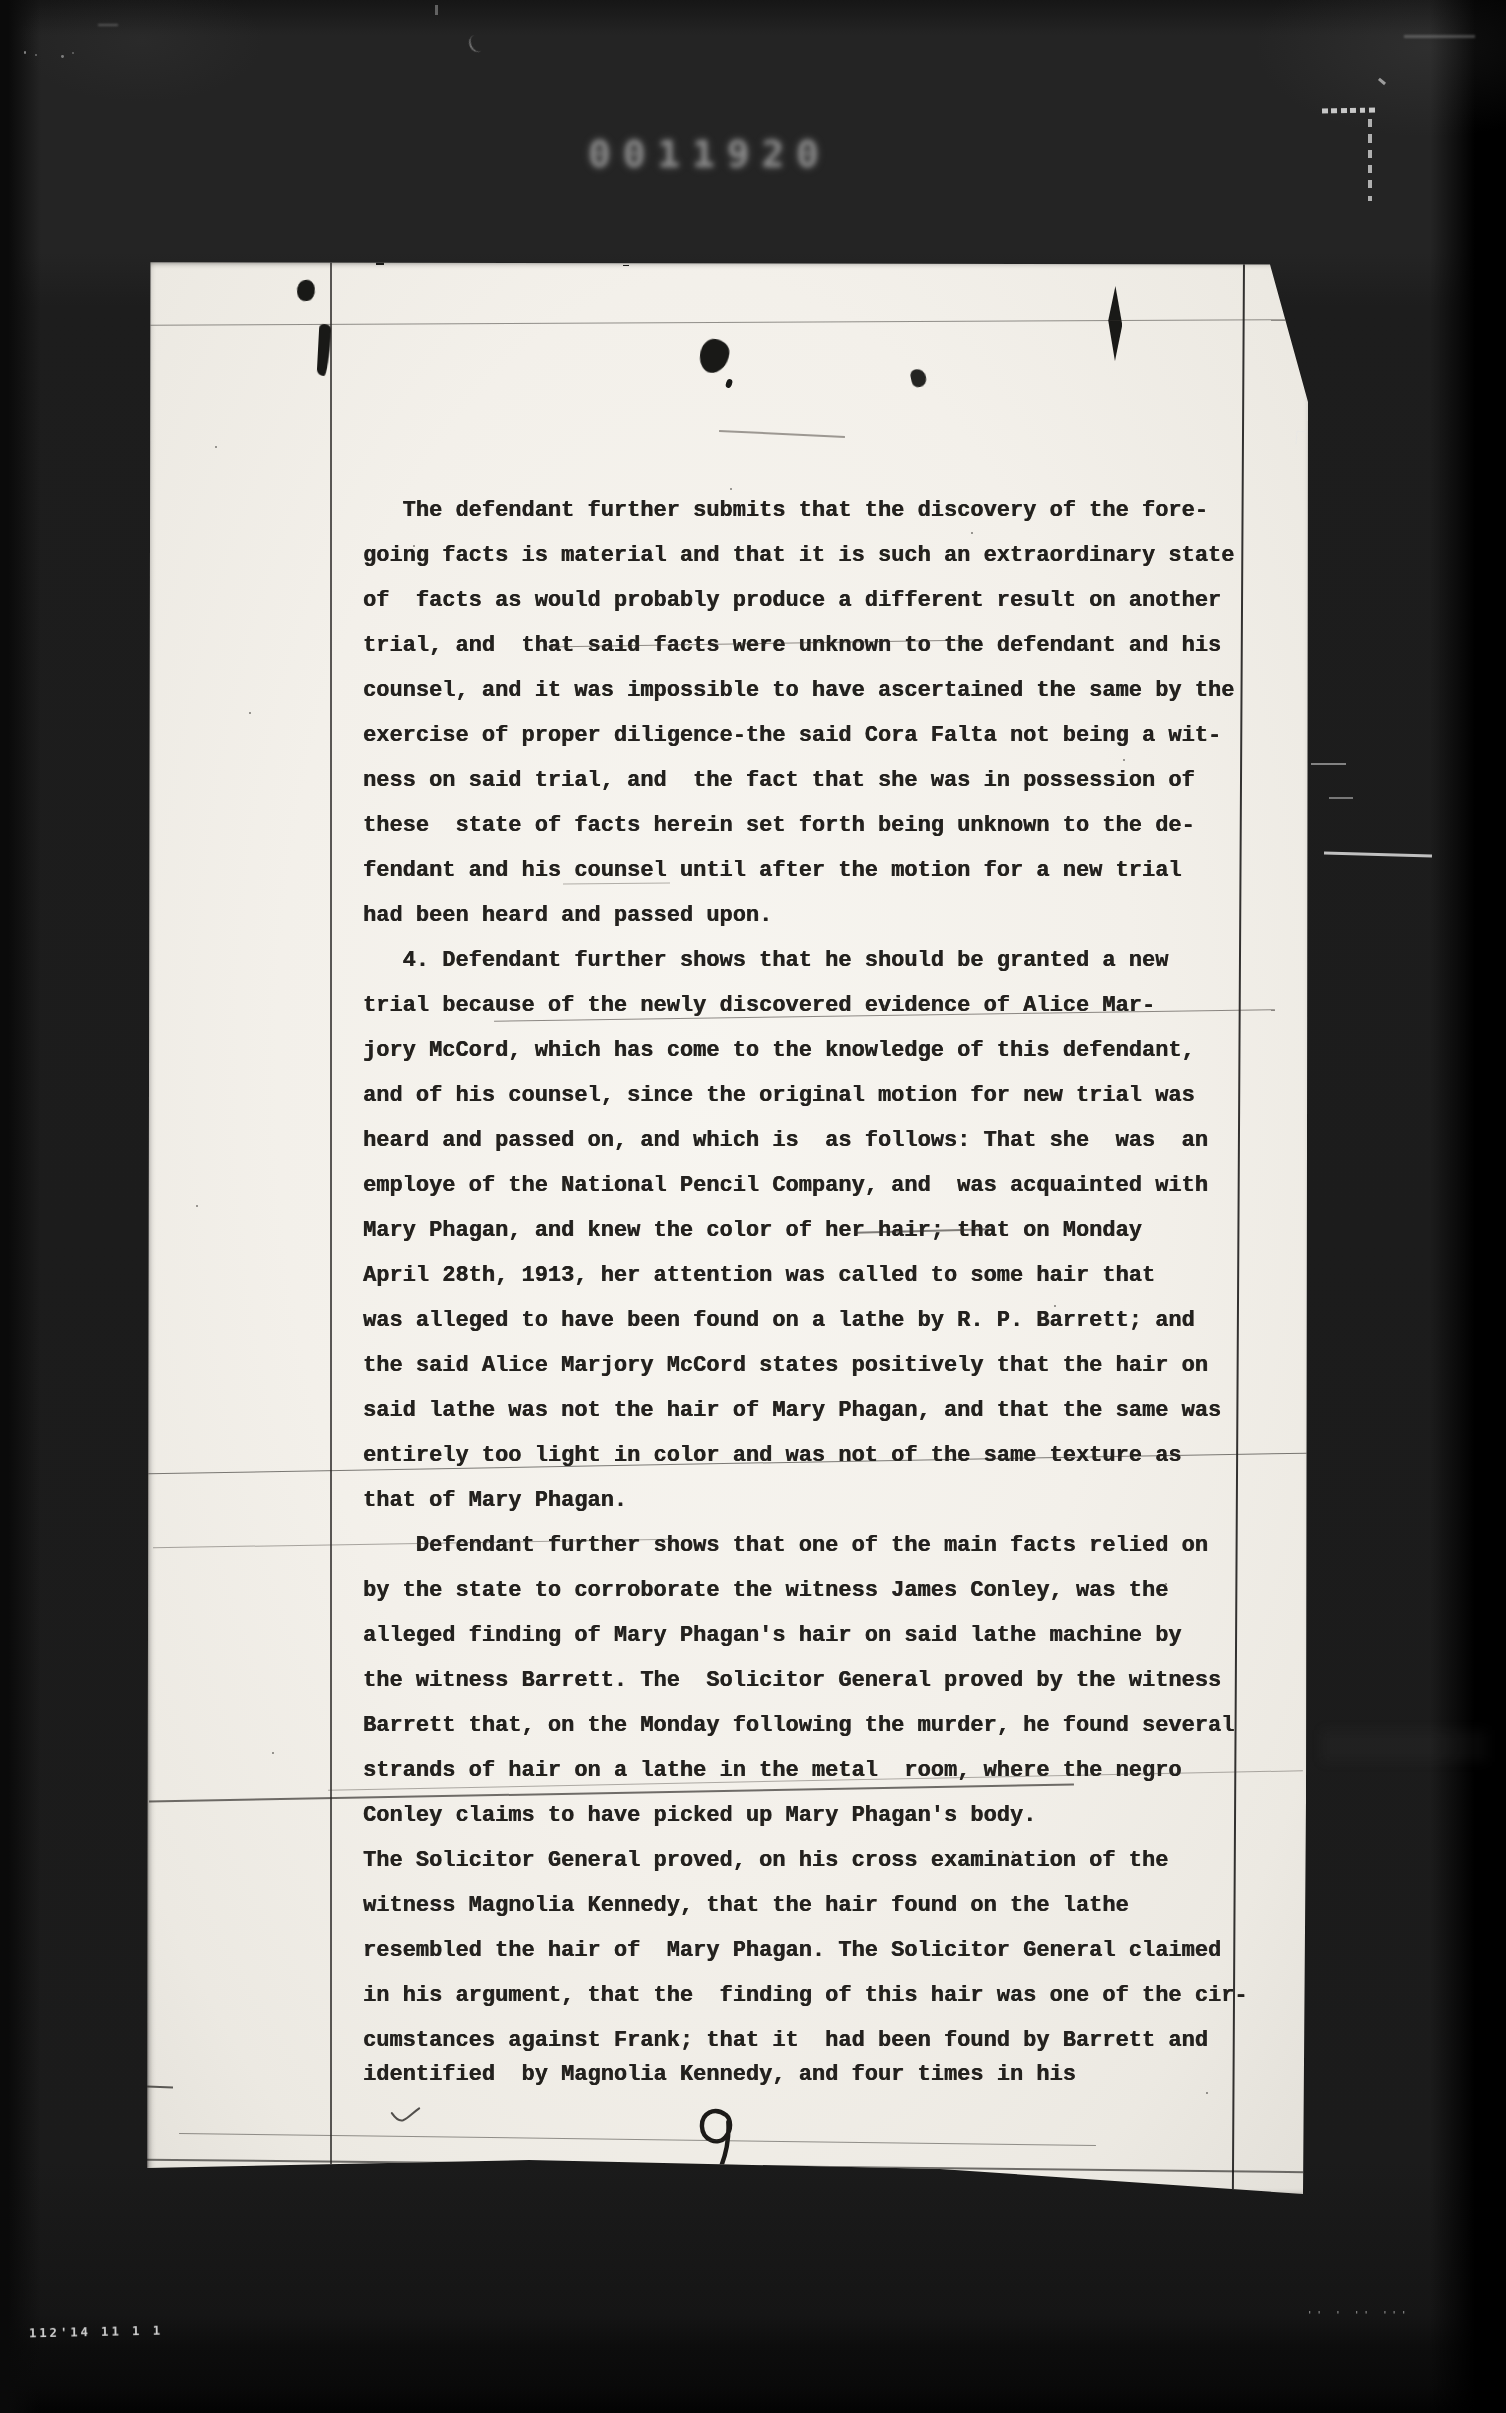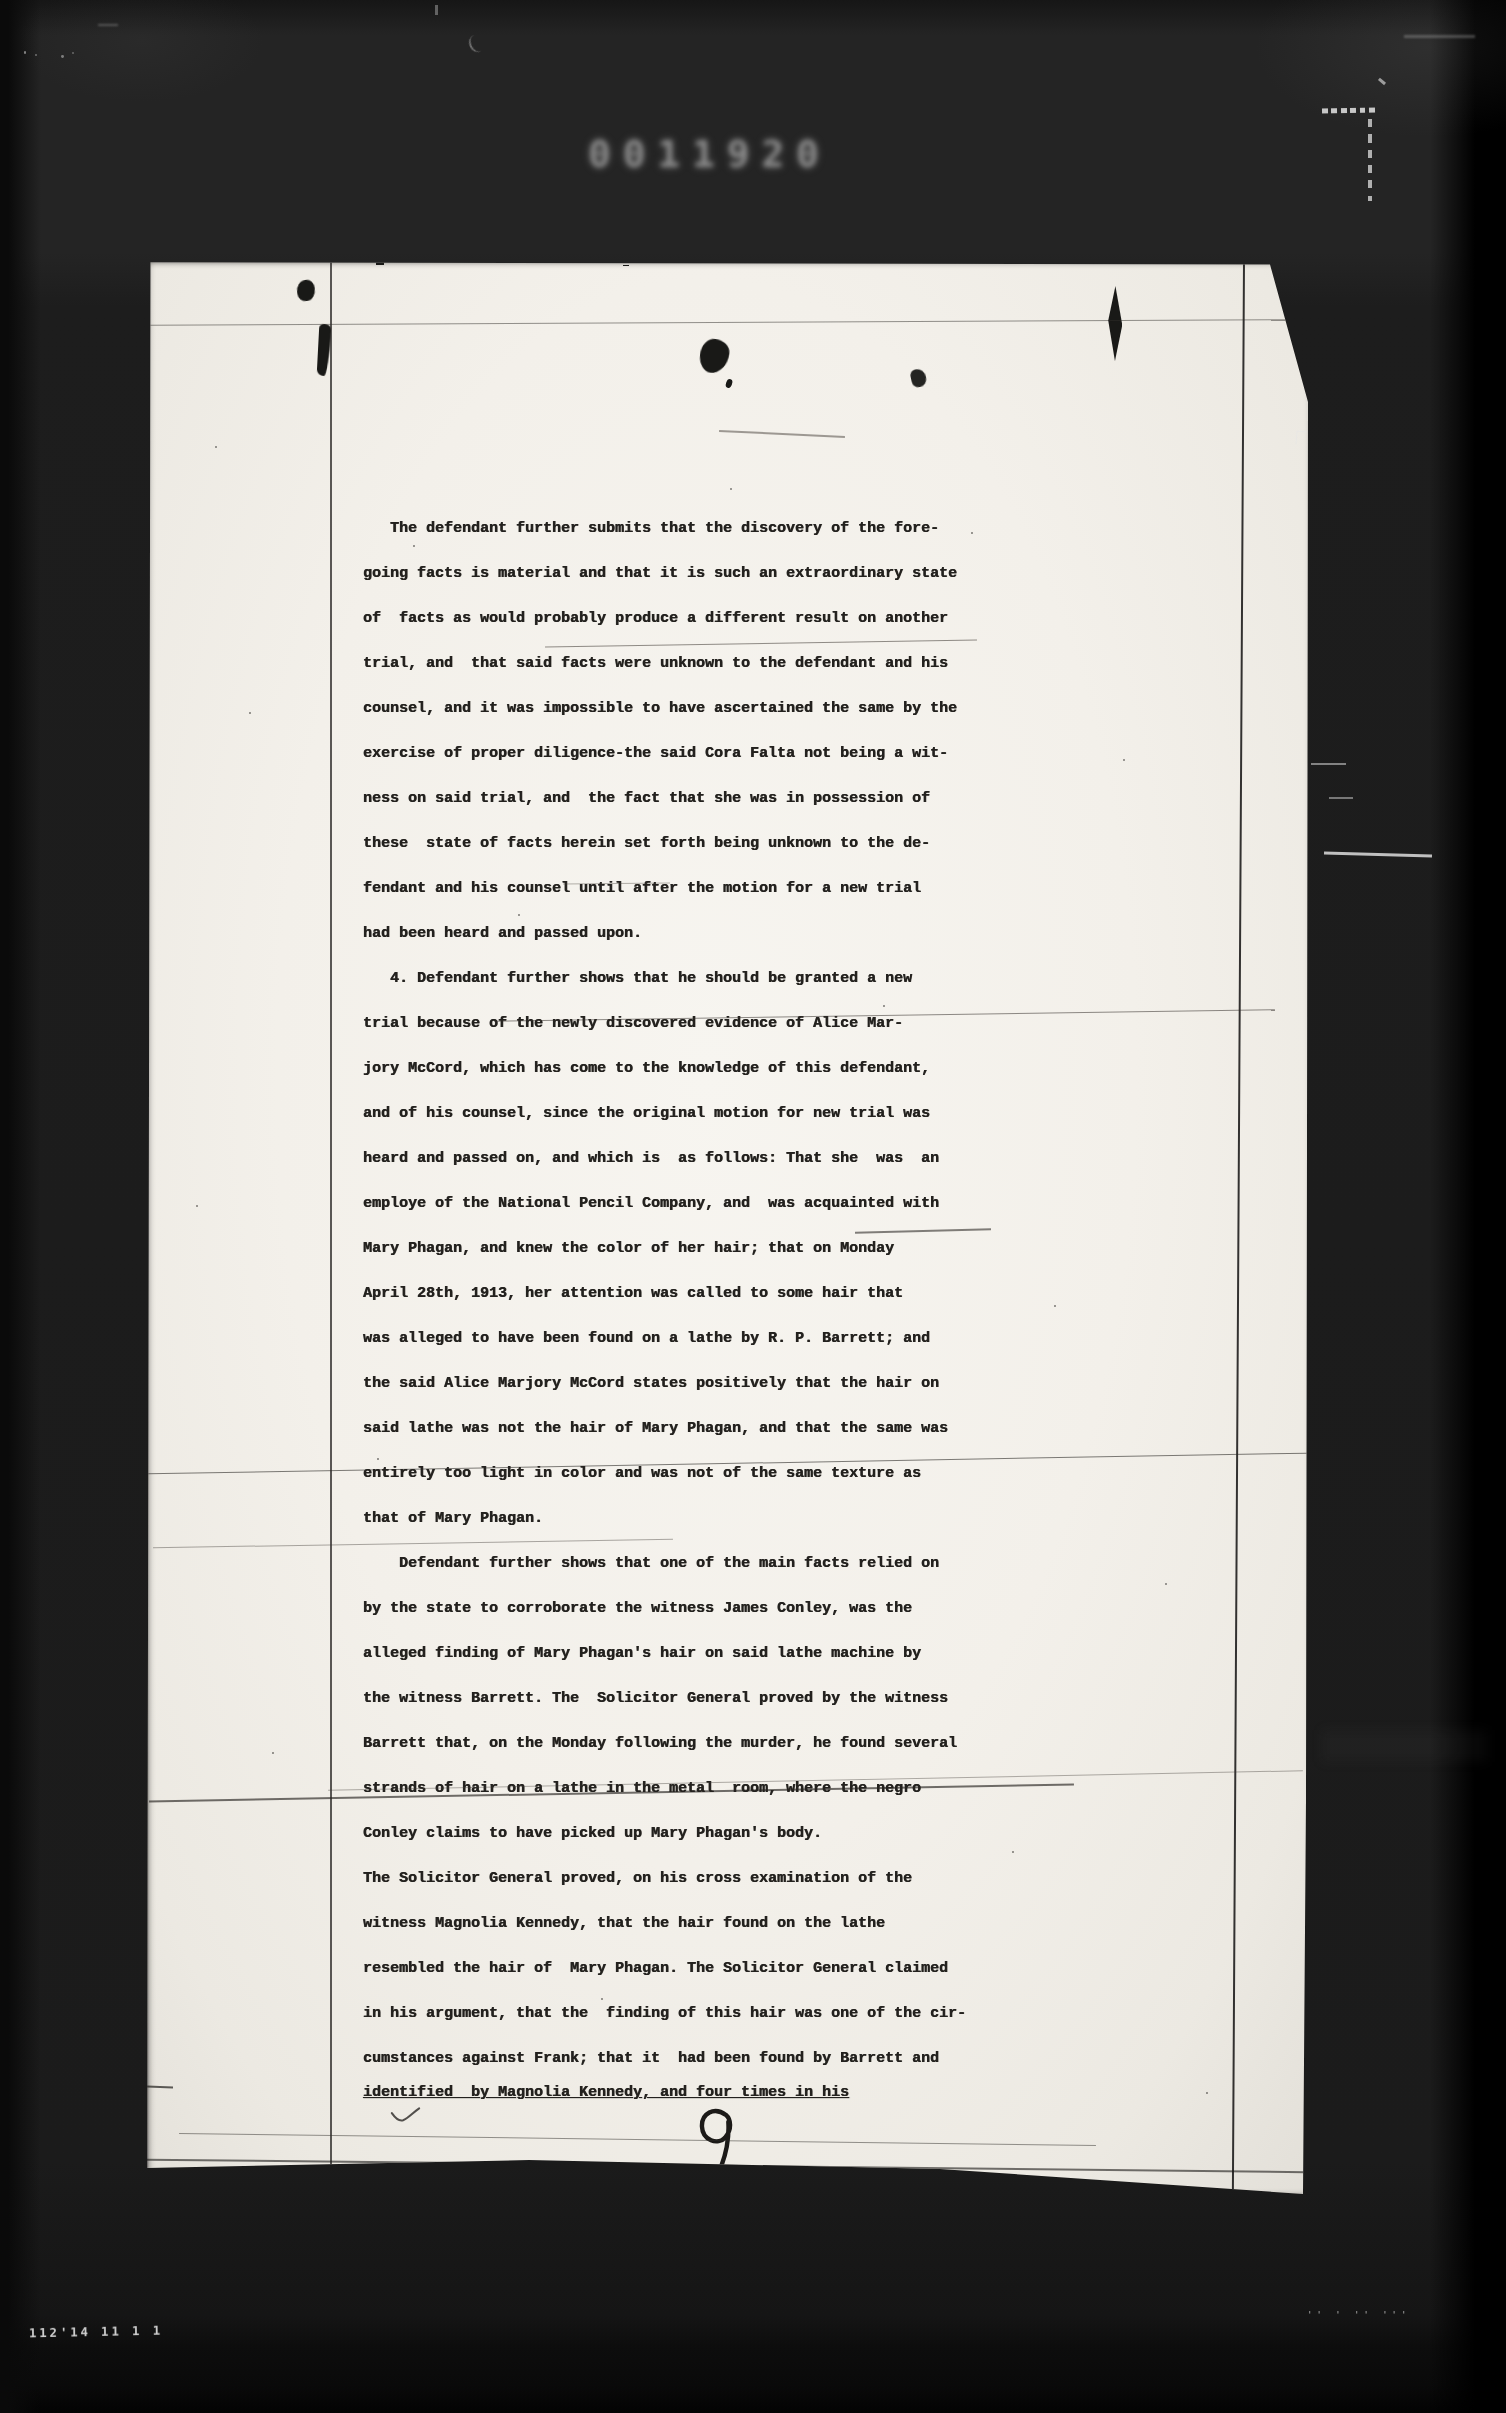--- a/index.html
+++ b/index.html
@@ -38,28 +38,28 @@
       inset -5.9px 0 7px -4.7px rgba(0,0,0,.5),
       inset 5.9px 0 7px -4.7px rgba(0,0,0,.45),
       inset 0 -4.7px 5.9px -3.5px rgba(0,0,0,.5);
   }
   .rule{position:absolute;top:0;height:1936px;z-index:5;}
   .rule-left{left:183px;width:1.8px;background:rgba(38,35,33,.75);filter:blur(0.2px);}
   .rule-right{left:1096px;width:2.4px;background:rgba(18,17,16,.85);
     transform:rotate(.33deg);transform-origin:top center;filter:blur(0.2px);}
   
   .typed{
-    position:absolute;left:216px;top:245px;z-index:2;
-    font-family:"Liberation Mono", monospace;font-weight:700;font-size:15px;
+    position:absolute;left:216px;top:227px;z-index:2;
+    font-family:"Liberation Mono", monospace;font-weight:700;font-size:22px;
     line-height:45px;color:#23211e;white-space:pre;
     text-shadow:0.4px 0.2px 0.4px rgba(32,30,26,.8), -0.2px 0 0.3px rgba(32,30,26,.45);
     filter:blur(0.1px);
   }
   .typed-line{height:45px;}
-  .typed-line:last-child{margin-top:-10.6px;text-decoration:underline;}
+  .typed-line:last-child{margin-top:-10.6px;}
   
   .scr{position:absolute;z-index:6;}
   
   .ink{position:absolute;z-index:4;background:#191917;}
   .dk{position:absolute;z-index:4;background:rgba(28,26,22,.55);border-radius:50%;}
   .ws{position:absolute;background:#e9e9e9;z-index:3;}
   .pagenum{position:absolute;left:546px;top:1844px;width:56px;height:82px;z-index:4;}
   .checkmark{position:absolute;left:243px;top:1845px;width:31px;height:19px;z-index:4;}
   .footer-marks{
     position:absolute;font-family:"DejaVu Sans Mono", monospace;font-weight:700;

